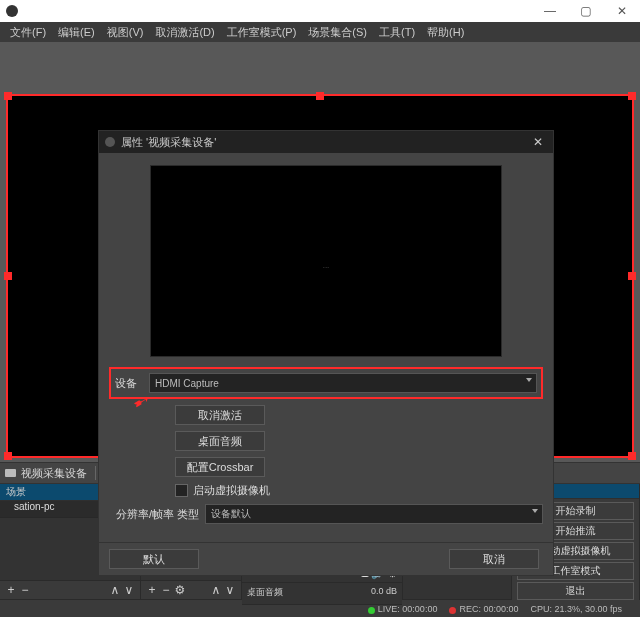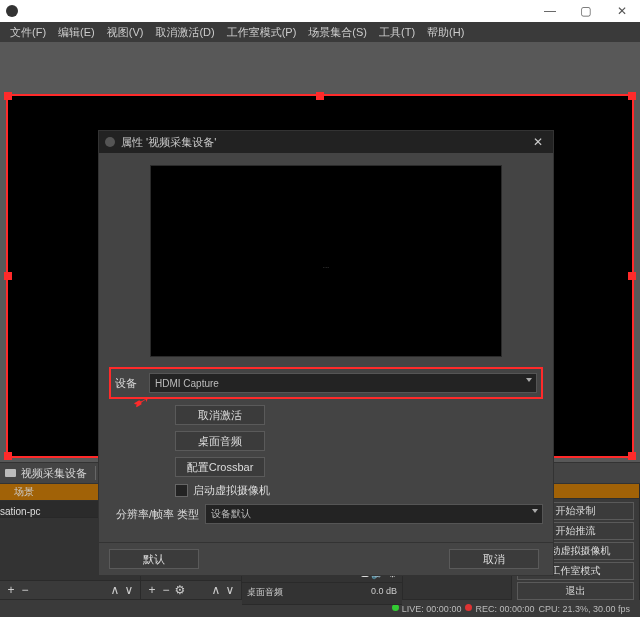--- a/index.html
+++ b/index.html
@@ -32,26 +32,26 @@
 .dlg-footer{display:flex;align-items:center;padding:6px 10px;border-top:1px solid #333}
 .arrow-anno{position:absolute;left:133px;top:347px;z-index:11;color:#ff2a2a;font-size:20px;transform:rotate(-30deg)}
 .panelsbar{height:20px;background:#444;border-top:1px solid #333;border-bottom:1px solid #333;display:flex;align-items:center;padding:0 5px}
 .panelsbar .sect{display:flex;align-items:center}
 .camicon{width:11px;height:8px;background:#bbb;margin-right:5px;border-radius:1px}
 .panelsbar .sep{width:1px;height:14px;background:#666;margin:0 8px}
 .chip{height:16px;background:#3a3a3a;border:1px solid #555;display:inline-flex;align-items:center;padding:0 7px;color:#ddd;font-size:10px;margin-right:4px;cursor:pointer}
 .chip .ic{margin-right:4px;font-size:10px}
 .panels{height:115px;display:flex;background:#3a3a3a}
 .panel{border-right:1px solid #2a2a2a;display:flex;flex-direction:column}
-.panel-head{height:16px;background:#a16207;display:flex;align-items:center;padding:0 14px;color:#ccc;font-size:10px;border-bottom:1px solid #2f2f2f}
+.panel-head{height:16px;background:#0c4a6e;display:flex;align-items:center;padding:0 6px;color:#ccc;font-size:10px;border-bottom:1px solid #2f2f2f}
 .panel-body{flex:1;background:#333;position:relative}
 .panel-foot{height:18px;background:#3a3a3a;display:flex;align-items:center;padding:0 4px;color:#ccc;border-top:1px solid #2a2a2a}
 .foot-ic{width:14px;text-align:center;font-size:12px;cursor:pointer}
 .scenes{width:140px}.sources{width:100px}.mixer{width:160px}.trans{width:108px}.controls{flex:1}
-.src-item{height:16px;display:flex;align-items:flex-end;background:#2f2f2f;padding:0 0;font-size:10px;color:#ddd;border-bottom:1px solid #282828}
+.src-item{height:16px;display:flex;align-items:flex-start;background:#2f2f2f;padding:0 14px;font-size:10px;color:#ddd;border-bottom:1px solid #282828}
 .src-item .ic{margin-right:4px}
 .mixer-ch{padding:3px 5px;border-bottom:1px solid #2a2a2a}
 .mixer-lbl{display:flex;font-size:9px;color:#ccc;margin-bottom:2px}
 .mixer-lbl .val{margin-left:auto}
 .meter{height:5px;background:#181818;position:relative;margin-bottom:4px;border-radius:1px;overflow:hidden}
 .meter .g{position:absolute;left:0;top:0;height:100%;background:linear-gradient(90deg,#2e8b2e,#3fcf3f)}
 .meter .y{position:absolute;top:0;height:100%;background:#c7b72a}
 .meter .r{position:absolute;top:0;height:100%;background:#b33}
 .slider{height:4px;background:#232323;position:relative;border-radius:2px}
 .slider .fill{position:absolute;left:0;top:0;height:100%;background:#38a3d8;border-radius:2px}
@@ -61,21 +61,21 @@
 .trans-row{display:flex;align-items:center;margin-bottom:4px}
 .trans .dd{height:16px;font-size:9px}
 .trans .gear{width:16px;height:16px;background:#3a3a3a;border:1px solid #555;display:flex;align-items:center;justify-content:center;font-size:9px;margin-left:2px;cursor:pointer}
 .trans .spin{width:52px;height:16px;background:#232323;border:1px solid #555;color:#ccc;font-size:9px;display:flex;align-items:center;padding:0 4px;position:relative}
 .trans .spin .ud{position:absolute;right:0;top:0;width:10px;height:100%;display:flex;flex-direction:column}
 .trans .spin .ud div{flex:1;display:flex;align-items:center;justify-content:center;font-size:5px;color:#aaa;border-left:1px solid #555}
 .ctrl-btn{height:16px;background:#3b3b3b;border:1px solid #5a5a5a;display:flex;align-items:center;justify-content:center;font-size:10px;color:#ddd;margin:2px 5px;cursor:pointer}
 .statusbar{height:18px;background:#3a3a3a;border-top:1px solid #2a2a2a;display:flex;align-items:center;padding:0 6px;font-size:9px;color:#bbb}
 .statusbar .dot{width:7px;height:7px;border-radius:50%;margin-right:3px}
 .statusbar .sp{margin-left:auto}
-.statusbar .seg{display:flex;align-items:flex-start;margin-right:4px}
+.statusbar .seg{display:flex;align-items:flex-end;margin-right:12px}
 </style>
 </head>
 <body>
 
 <div class="titlebar">
   <div class="logo"></div>
   <div class="winbtns">
     <div>—</div>
     <div>▢</div>
     <div>✕</div>

